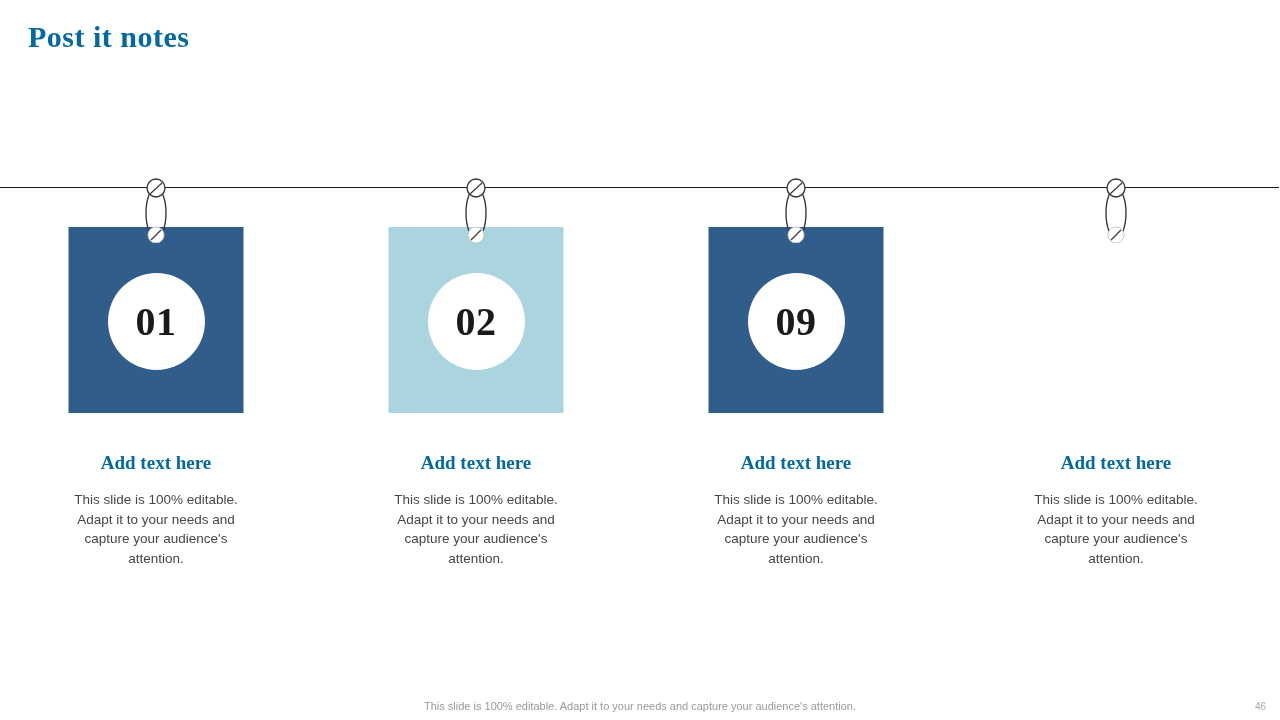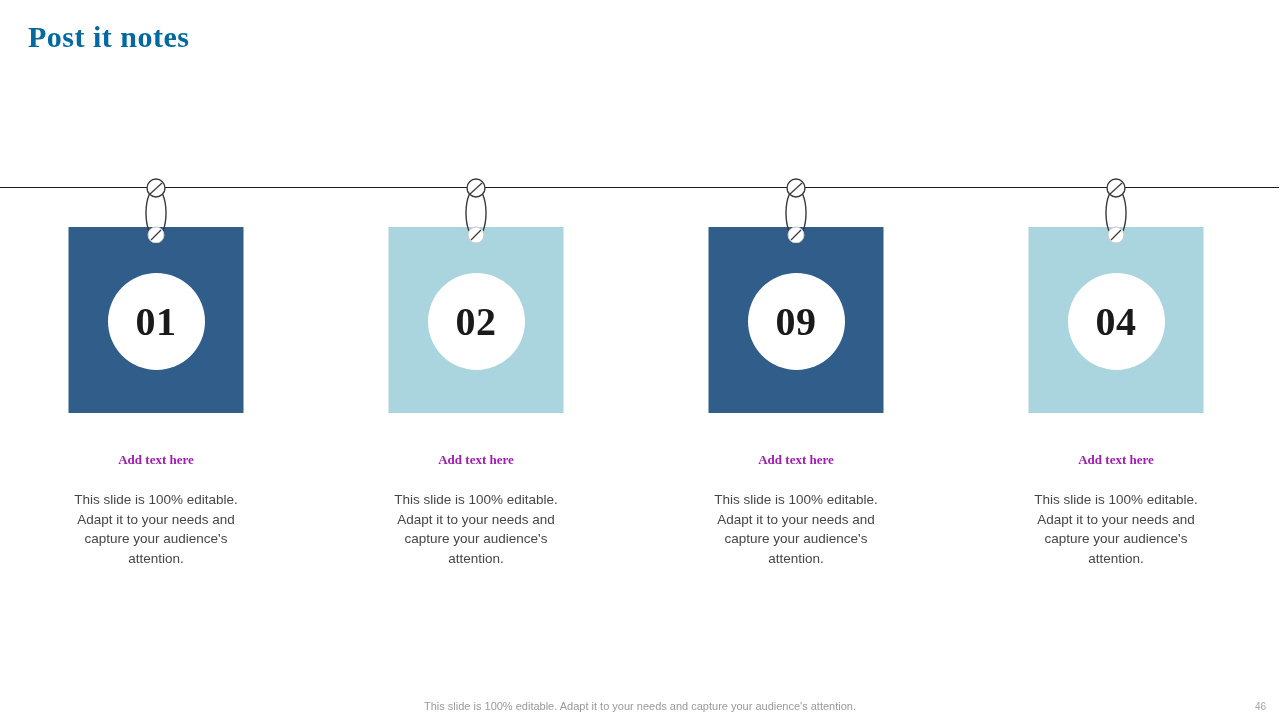--- a/index.html
+++ b/index.html
@@ -107,22 +107,22 @@
 
   
   .note-head {
     position: absolute;
     top: 452px;
     left: 0;
     width: 240px;
     text-align: center;
     font-family: "Liberation Serif", serif;
     font-weight: bold;
-    font-size: 13px;
-    color: #a21caf;
+    font-size: 19px;
+    color: #0369a1;
   }
   .note-body {
     position: absolute;
     top: 490px;
     left: 20px;
     width: 200px;
     text-align: center;
     font-family: "Liberation Sans", sans-serif;
     font-size: 13.5px;
     line-height: 19.5px;
@@ -210,25 +210,20 @@
   </div>
 
   <div class="note-item n4">
     <svg class="clip" viewBox="0 0 34 70">
       <ellipse cx="17" cy="40" rx="10" ry="25" fill="none" stroke="#3a3a3a" stroke-width="1.4"></ellipse>
       <circle cx="17" cy="15" r="9" fill="#ffffff" stroke="#3a3a3a" stroke-width="1.4"></circle>
       <line x1="11" y1="21" x2="23" y2="10" stroke="#3a3a3a" stroke-width="1.2"></line>
       <circle cx="17" cy="62" r="8" fill="#ffffff" stroke="#c9c9c9" stroke-width="1"></circle>
       <line x1="12" y1="67" x2="22" y2="57" stroke="#3a3a3a" stroke-width="1.2"></line>
     </svg>
-    <div class="card light">
-      <div class="num-circle">
-        <span>04</span>
-      </div>
-    </div>
     <div class="note-head">Add text here</div>
     <div class="note-body">This slide is 100% editable. Adapt it to your needs and capture your audience's attention.</div>
   </div>
 
 </div>
 
 <div class="footer-note">This slide is 100% editable. Adapt it to your needs and capture your audience's attention.</div>
 <div class="page-number">46</div>
 
 </body></html>

